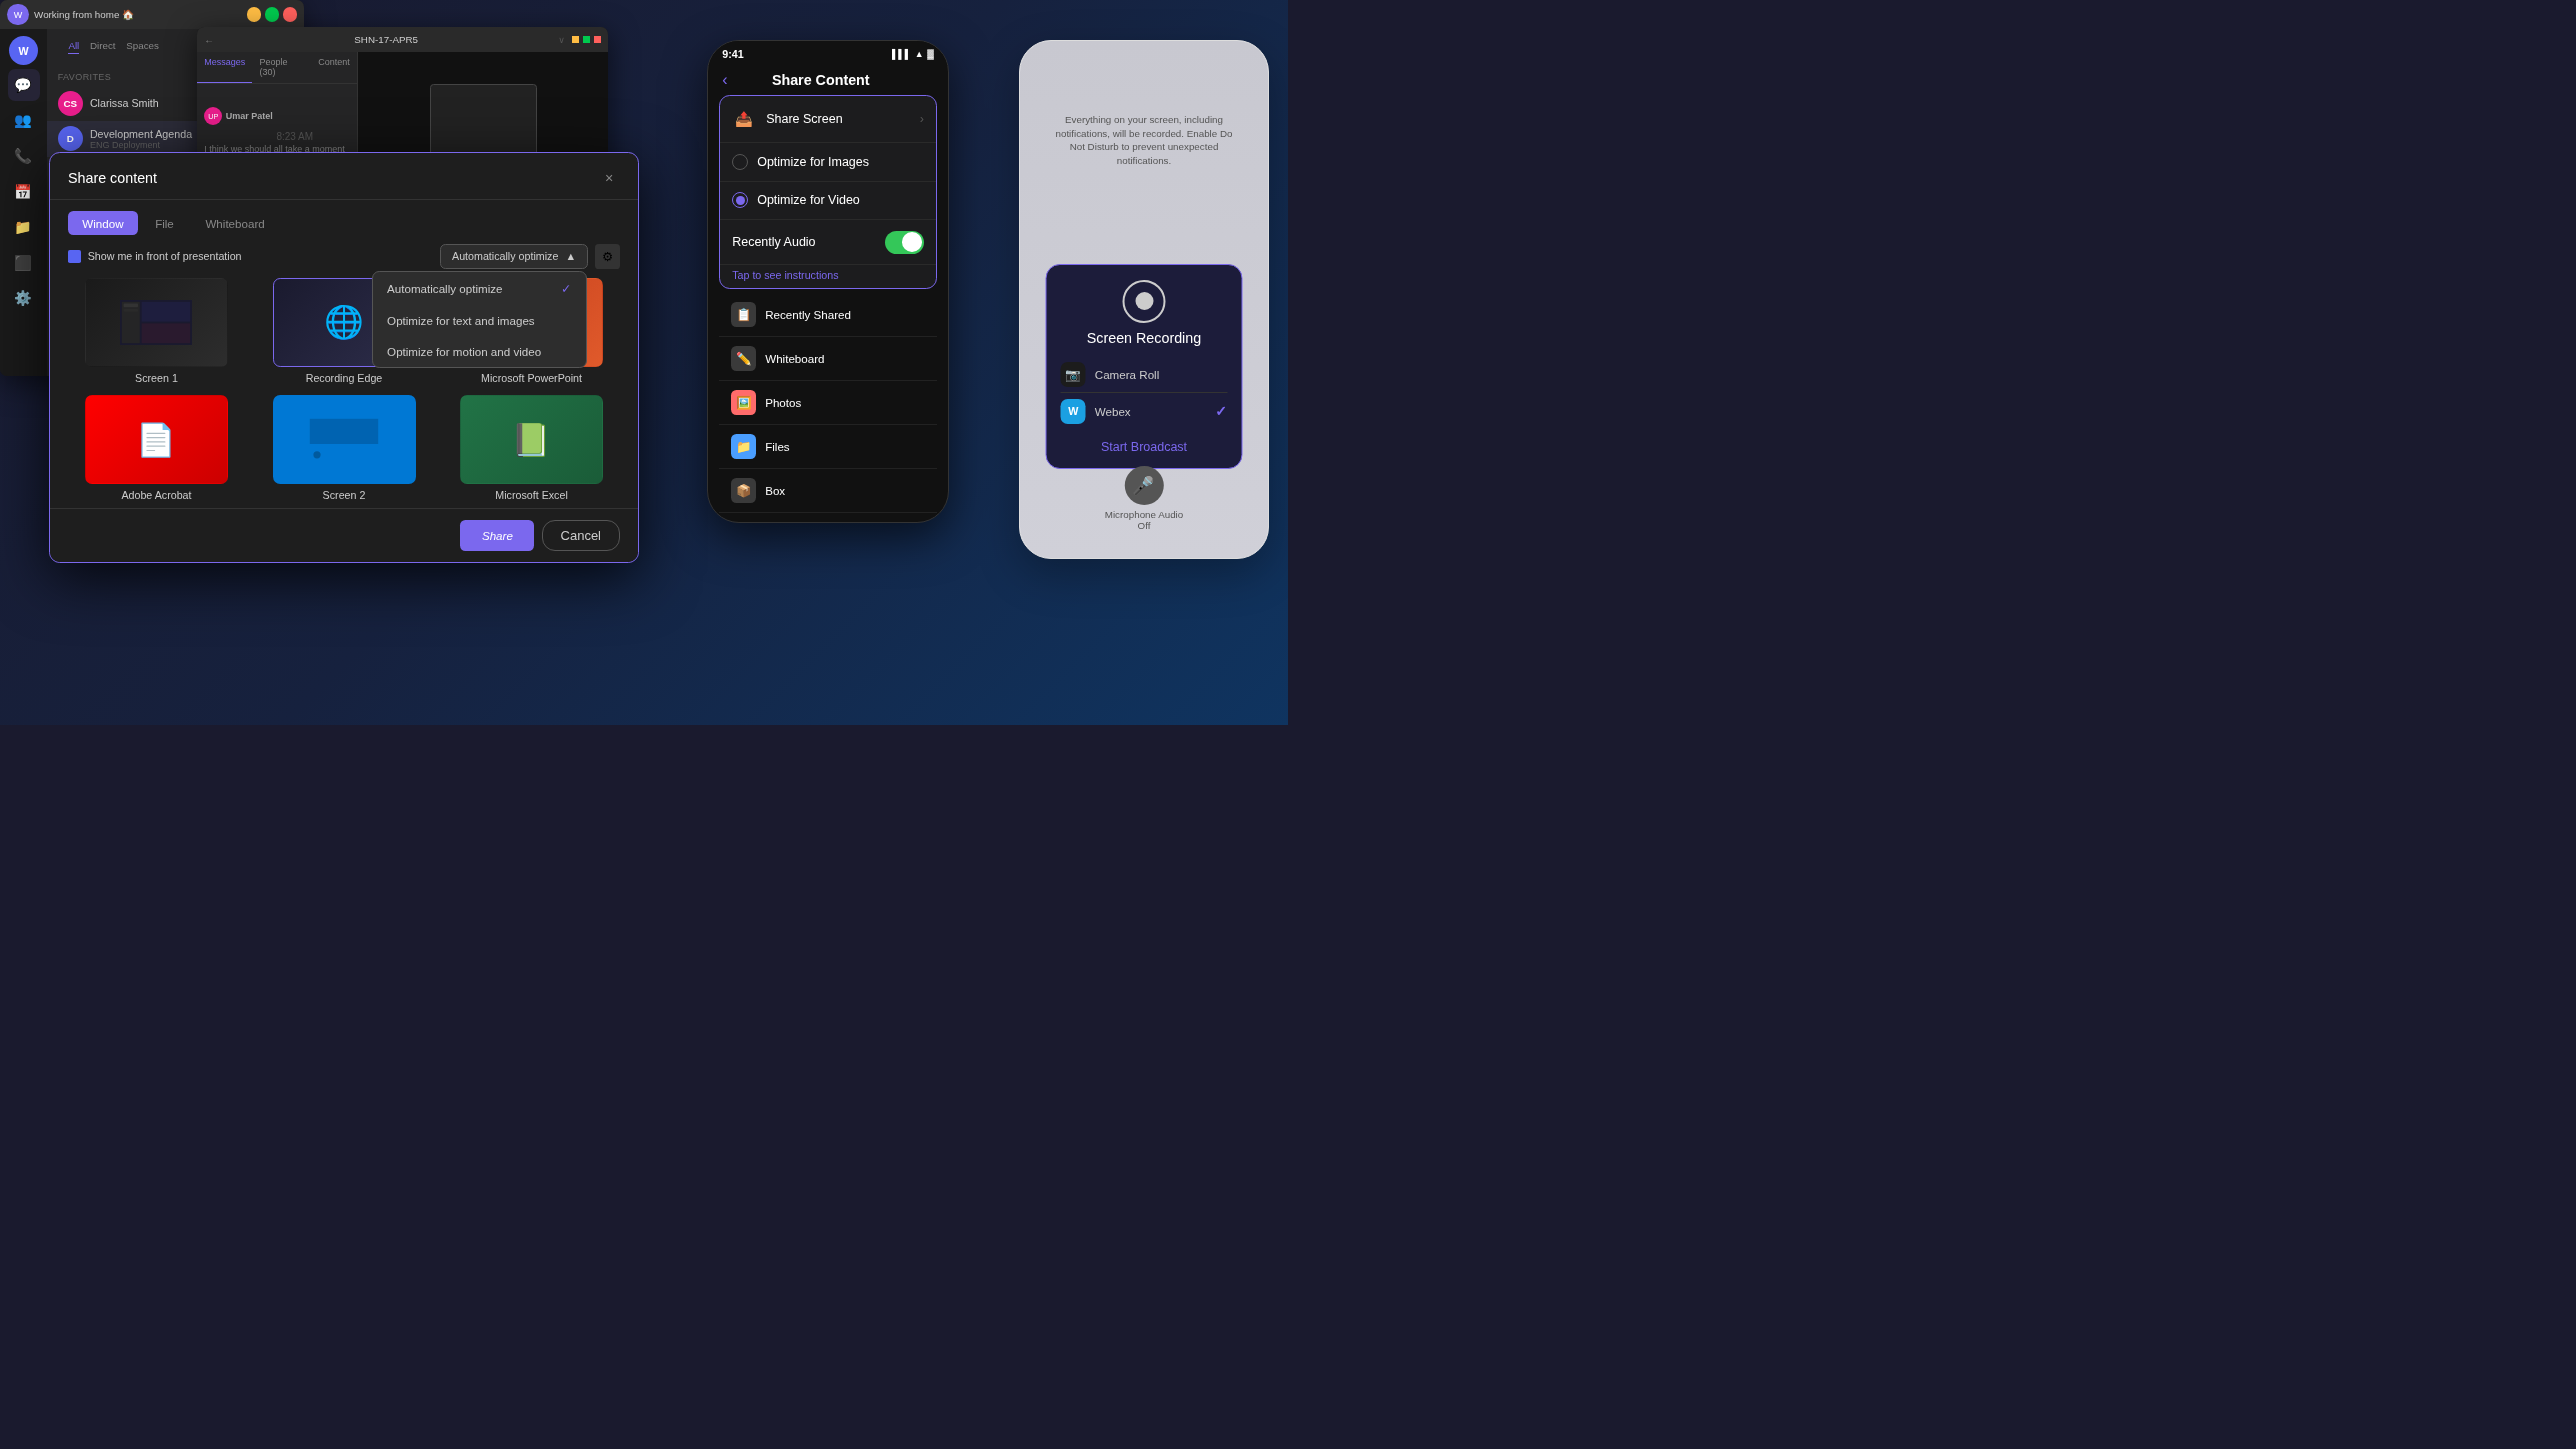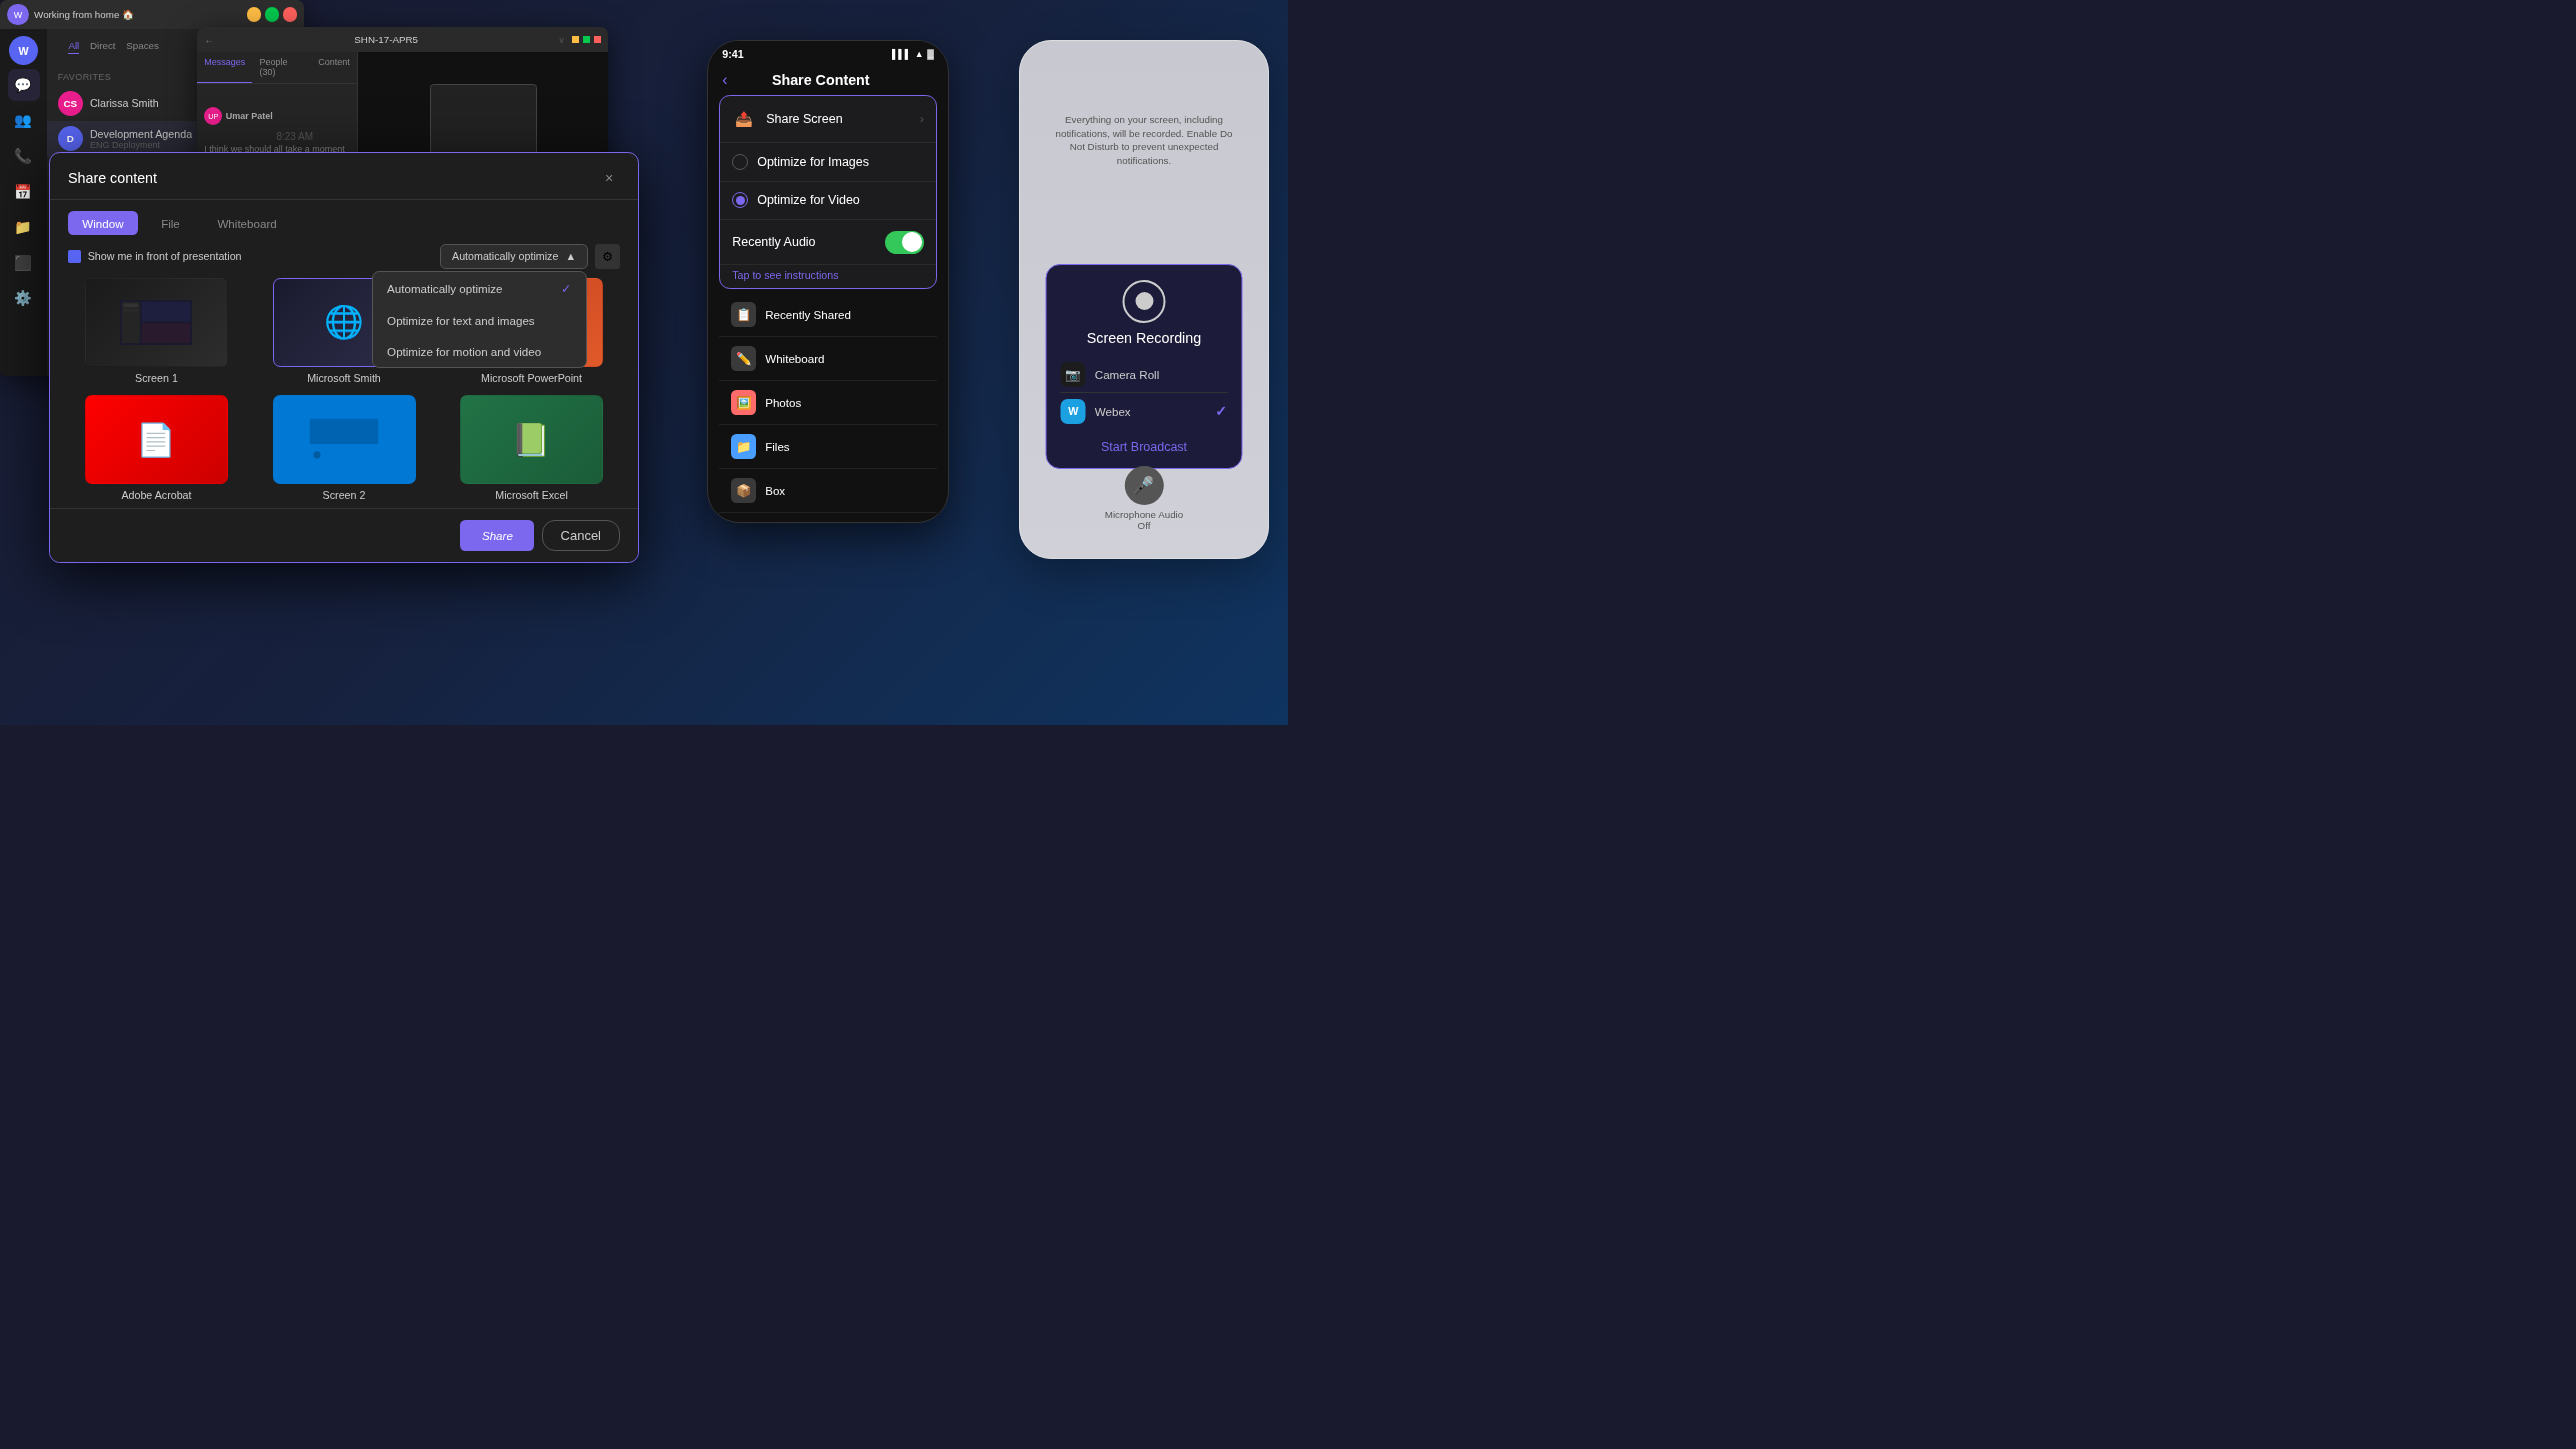--- a/index.html
+++ b/index.html
@@ -270,21 +270,21 @@
     }
     .dialog-title { font-size: 14.3px; color: #fff; font-weight: 500; }
     .dialog-close {
       width: 21.5px; height: 21.5px;
       display: flex; align-items: center; justify-content: center;
       color: #888; cursor: pointer; font-size: 14.3px;
       border-radius: 3.6px;
     }
     .dialog-tabs {
       display: flex;
-      gap: 9px;
+      gap: 3px;
       padding: 10.7px 18px 0;
     }
     .dialog-tab {
       padding: 5.4px 14.3px;
       border-radius: 5.4px;
       font-size: 11.6px;
       cursor: pointer;
       color: #888;
     }
     .dialog-tab.active {
@@ -795,21 +795,21 @@
           </svg>
         </div>
       </div>
       <span class="grid-label">Screen 1</span>
     </div>
 
     <div class="grid-item">
       <div class="grid-thumb edge-thumb selected">
         <div class="grid-thumb-inner" style="font-size:32px;">🌐</div>
       </div>
-      <span class="grid-label">Microsoft Smith</span>
+      <span class="grid-label">Recording Edge</span>
     </div>
 
     <div class="grid-item">
       <div class="grid-thumb ppt-thumb">
         <div class="grid-thumb-inner" style="font-size:32px;">📊</div>
       </div>
       <span class="grid-label">Microsoft PowerPoint</span>
     </div>
 
     <div class="grid-item">

